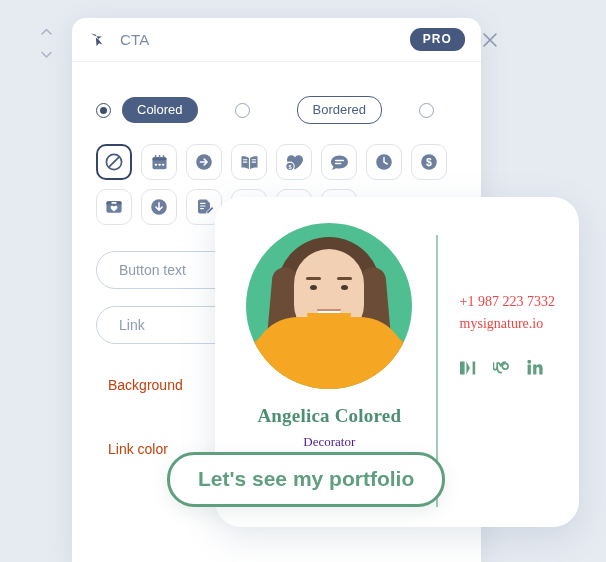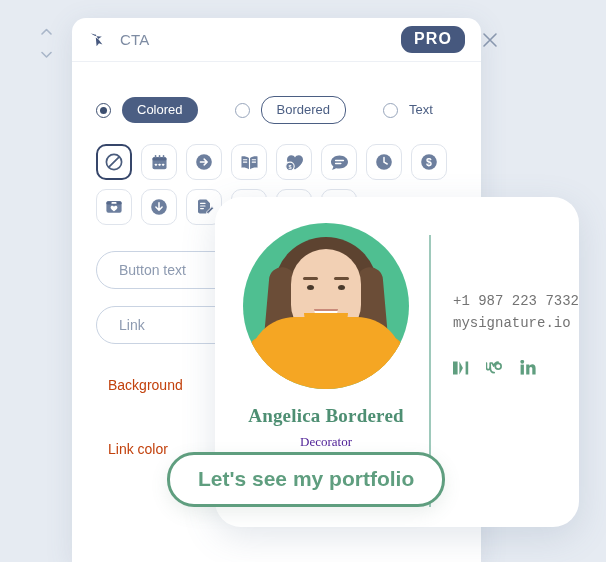--- a/index.html
+++ b/index.html
@@ -43,33 +43,33 @@
   .cursor-icon { width: 20px; height: 20px; margin-right: 12px; flex: none; }
   .panel-title {
     font-size: 15px;
     color: #7e8ca3;
     letter-spacing: .2px;
     flex: 1;
   }
   .pro-badge {
     background: #46587e;
     color: #ffffff;
-    font-size: 16px;
+    font-size: 12px;
     font-weight: bold;
     letter-spacing: 1.1px;
     border-radius: 11px;
     padding: 4px 13px 5px;
   }
 
   .panel-body { padding: 22px 24px 0; position: relative; }
 
   
   .radio-row { display: flex; margin: 12px 0 20px; }
   .radio-opt { display: flex; align-items: center; }
-  .radio-opt + .radio-opt { margin-left: 37px; }
+  .radio-opt + .radio-opt { margin-left: 37px; gap: 36px; }
   .radio {
     width: 15px; height: 15px; border-radius: 50%;
     border: 1.6px solid #97a5bb;
     display: flex; align-items: center; justify-content: center;
     margin-right: 11px; flex: none;
   }
   .radio.checked { border-color: #3d4f70; }
   .radio.checked::after {
     content: ""; width: 7px; height: 7px; border-radius: 50%;
     background: #3d4f70;
@@ -246,23 +246,23 @@
     margin: 12px 0 20px 20px;
     flex: none;
     align-self: stretch;
   }
 
   .sig-right {
     padding: 68px 0 0 22px;
     display: flex; flex-direction: column;
   }
   .sig-contact {
-    font-family: Liberation Mono, monospace;
+    font-family: Liberation Serif, serif;
     font-size: 14px;
-    color: #737373;
+    color: #ef4444;
     line-height: 1.55;
     white-space: nowrap;
   }
   .sig-socials { display: flex; gap: 16px; margin-top: 26px; color: #5f9e7f; align-items: center; }
   .sig-socials svg { display: block; }
 
   
   .cta-btn {
     position: absolute;
     left: -48px; bottom: 20px;
@@ -474,21 +474,21 @@
           <div class="av-brow r"></div>
           <div class="av-eye l"></div>
           <div class="av-eye r"></div>
           <div class="av-mouth"></div>
         </div>
         <div class="av-collar"></div>
         <div class="av-shoulder-l"></div>
         <div class="av-shoulder-r"></div>
         <div class="av-body"></div>
       </div>
-      <div class="sig-name">Angelica Bordered</div>
+      <div class="sig-name">Angelica Colored</div>
       <div class="sig-role">Decorator</div>
     </div>
 
     <div class="sig-divider"></div>
 
     <div class="sig-right">
       <div class="sig-contact">+1 987 223 7332</div>
       <div class="sig-contact">mysignature.io</div>
       <div class="sig-socials">
         <svg width="17" height="14" viewBox="0 0 17 14">

